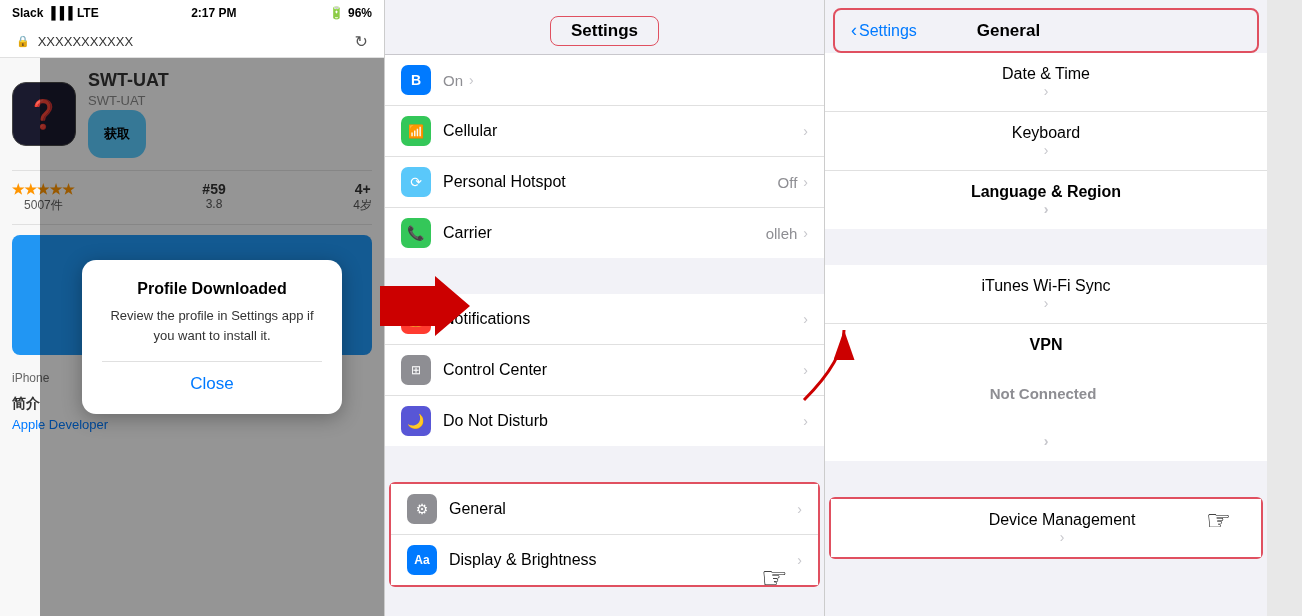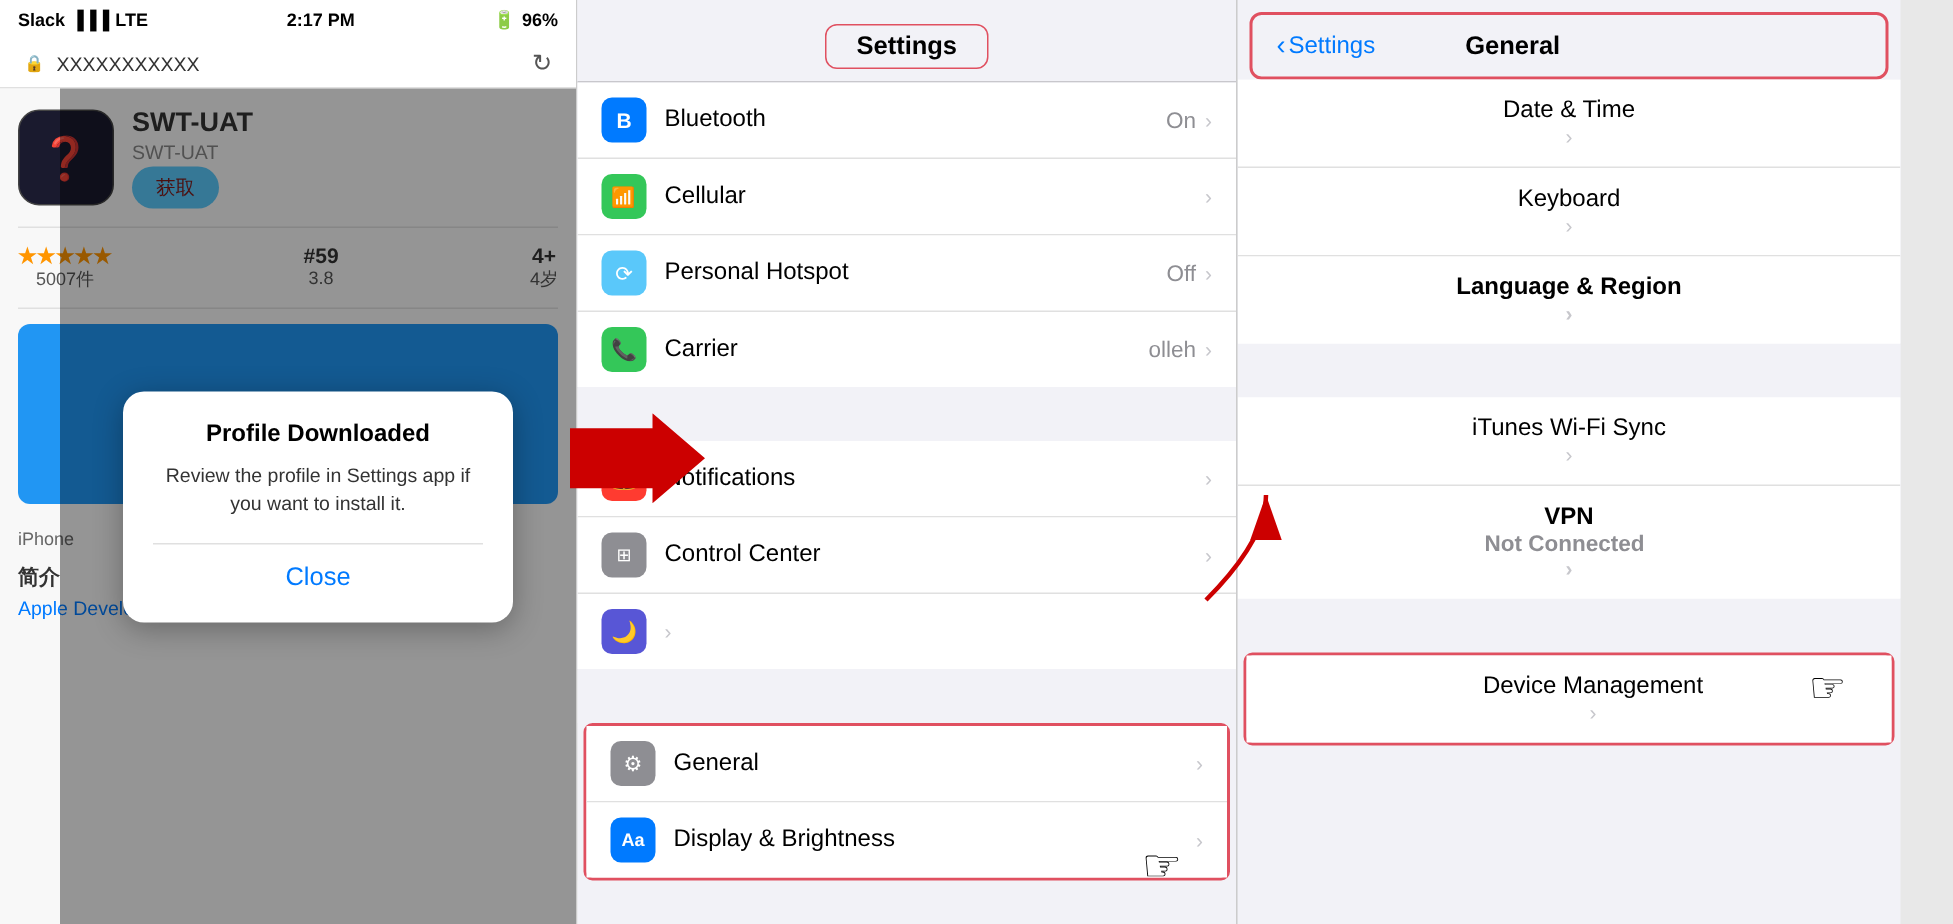--- a/index.html
+++ b/index.html
@@ -86,26 +86,26 @@
       justify-content: center;
       font-size: 28px;
       color: #888;
       border: 1px solid #444;
     }
     .app-info { flex: 1; }
     .app-name { font-size: 18px; font-weight: 600; color: #333; }
     .app-subtitle { font-size: 13px; color: #888; margin: 2px 0; }
     .get-btn {
       background: #5ac8fa;
-      color: #7f1d1d;
+      color: #000000;
       border: none;
       border-radius: 14px;
-      padding: 5px 16px;
+      padding: 15px 16px;
       font-size: 13px;
-      font-weight: 400;
+      font-weight: 700;
       cursor: pointer;
     }
 
     .app-stats {
       display: flex;
       justify-content: space-between;
       padding: 10px 0;
       border-bottom: 1px solid #e0e0e0;
     }
     .stat-item { text-align: center; font-size: 12px; color: #555; }
@@ -385,21 +385,20 @@
   <div class="panel-settings">
     <div class="settings-header">
       <span class="settings-title">Settings</span>
     </div>
 
     <div class="settings-list">
 
       <div class="settings-group">
         <div class="settings-item">
           <div class="settings-icon icon-blue" style="color:white; font-weight:bold; font-size:14px;">B</div>
-          <span class="settings-label">Bluetooth</span>
           <span class="settings-value">On</span>
           <span class="settings-chevron">›</span>
         </div>
         <div class="settings-item">
           <div class="settings-icon icon-green" style="color:white; font-size:13px;">📶</div>
           <span class="settings-label">Cellular</span>
           <span class="settings-chevron">›</span>
         </div>
         <div class="settings-item">
           <div class="settings-icon icon-teal" style="color:white; font-size:14px;">⟳</div>
@@ -423,20 +422,21 @@
           <span class="settings-label">Notifications</span>
           <span class="settings-chevron">›</span>
         </div>
         <div class="settings-item">
           <div class="settings-icon icon-gray" style="color:white; font-size:12px;">⊞</div>
           <span class="settings-label">Control Center</span>
           <span class="settings-chevron">›</span>
         </div>
         <div class="settings-item">
           <div class="settings-icon icon-indigo" style="color:white; font-size:14px;">🌙</div>
+          <span class="settings-label">Do Not Disturb</span>
           <span class="settings-chevron">›</span>
         </div>
       </div>
 
       <div class="settings-group-gap"></div>
 
       <div class="settings-group" style="border: 2px solid #e05060; border-radius: 6px; margin: 0 4px; position:relative;">
         <div class="settings-item">
           <div class="settings-icon icon-gray" style="color:white; font-size:14px;">⚙</div>
           <span class="settings-label">General</span>
@@ -491,21 +491,21 @@
         </div>
       </div>
 
       <div class="general-gap"></div>
 
       <div class="general-group">
         <div class="general-item">
           <span class="general-label">iTunes Wi-Fi Sync</span>
           <span class="general-chevron">›</span>
         </div>
-        <div class="general-item" style="border-bottom:none;">
+        <div class="general-item" style="border-bottom:none;gap:31px;">
           <span class="general-label">VPN</span>
           <span class="general-value">Not Connected</span>
           <span class="general-chevron">›</span>
         </div>
       </div>
 
       <div class="general-gap"></div>
 
       <div class="general-group" style="border: 2px solid #e05060; border-radius: 6px; margin: 0 4px; position:relative;">
         <div class="general-item" style="border-bottom:none;padding-left:48px;">

